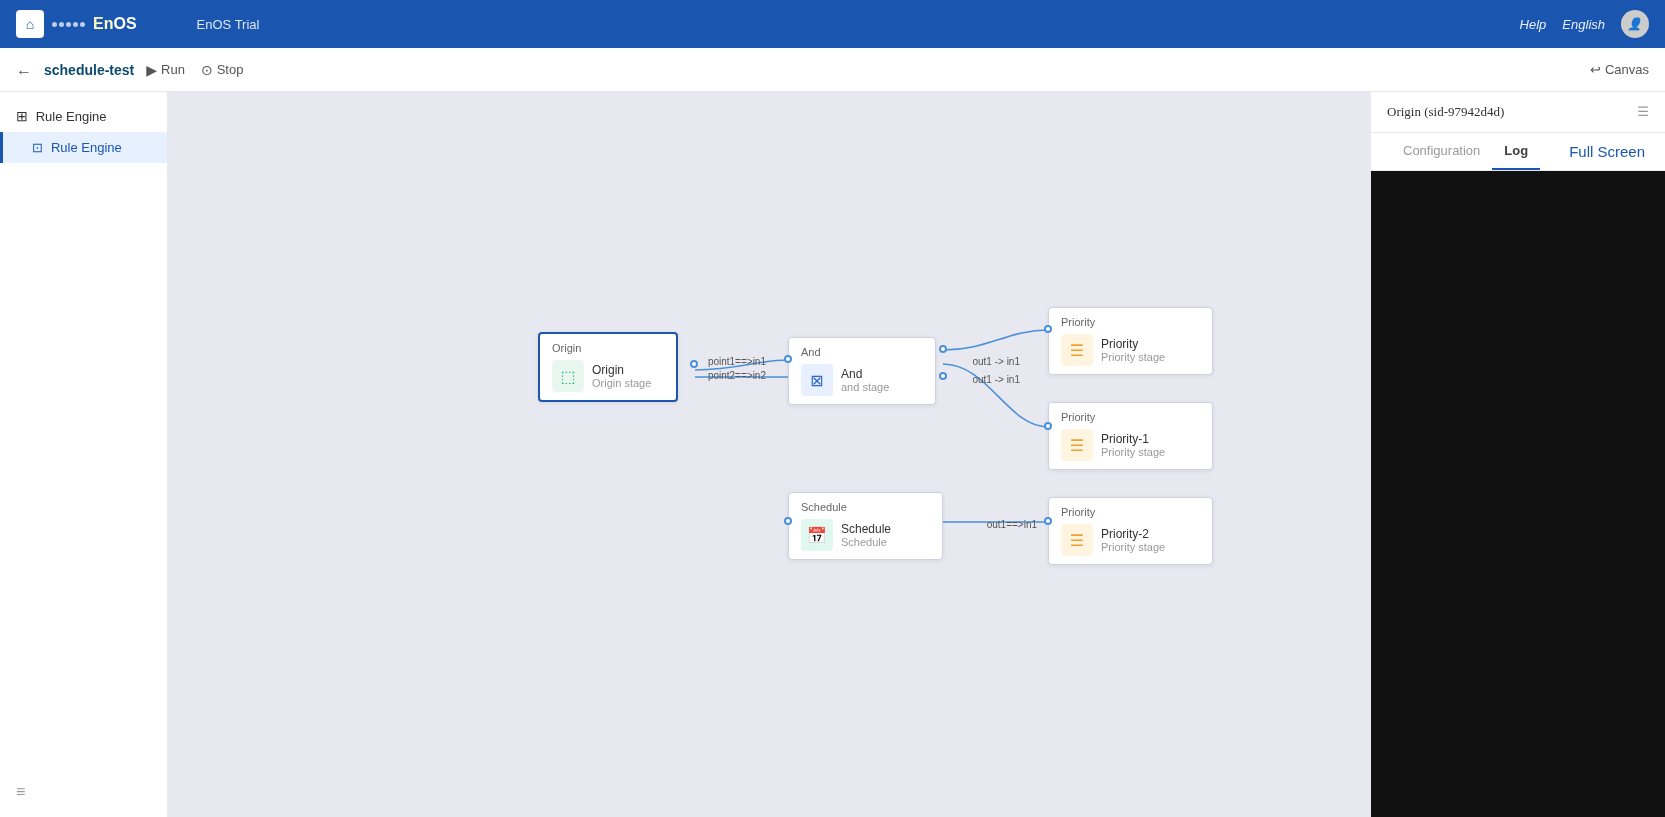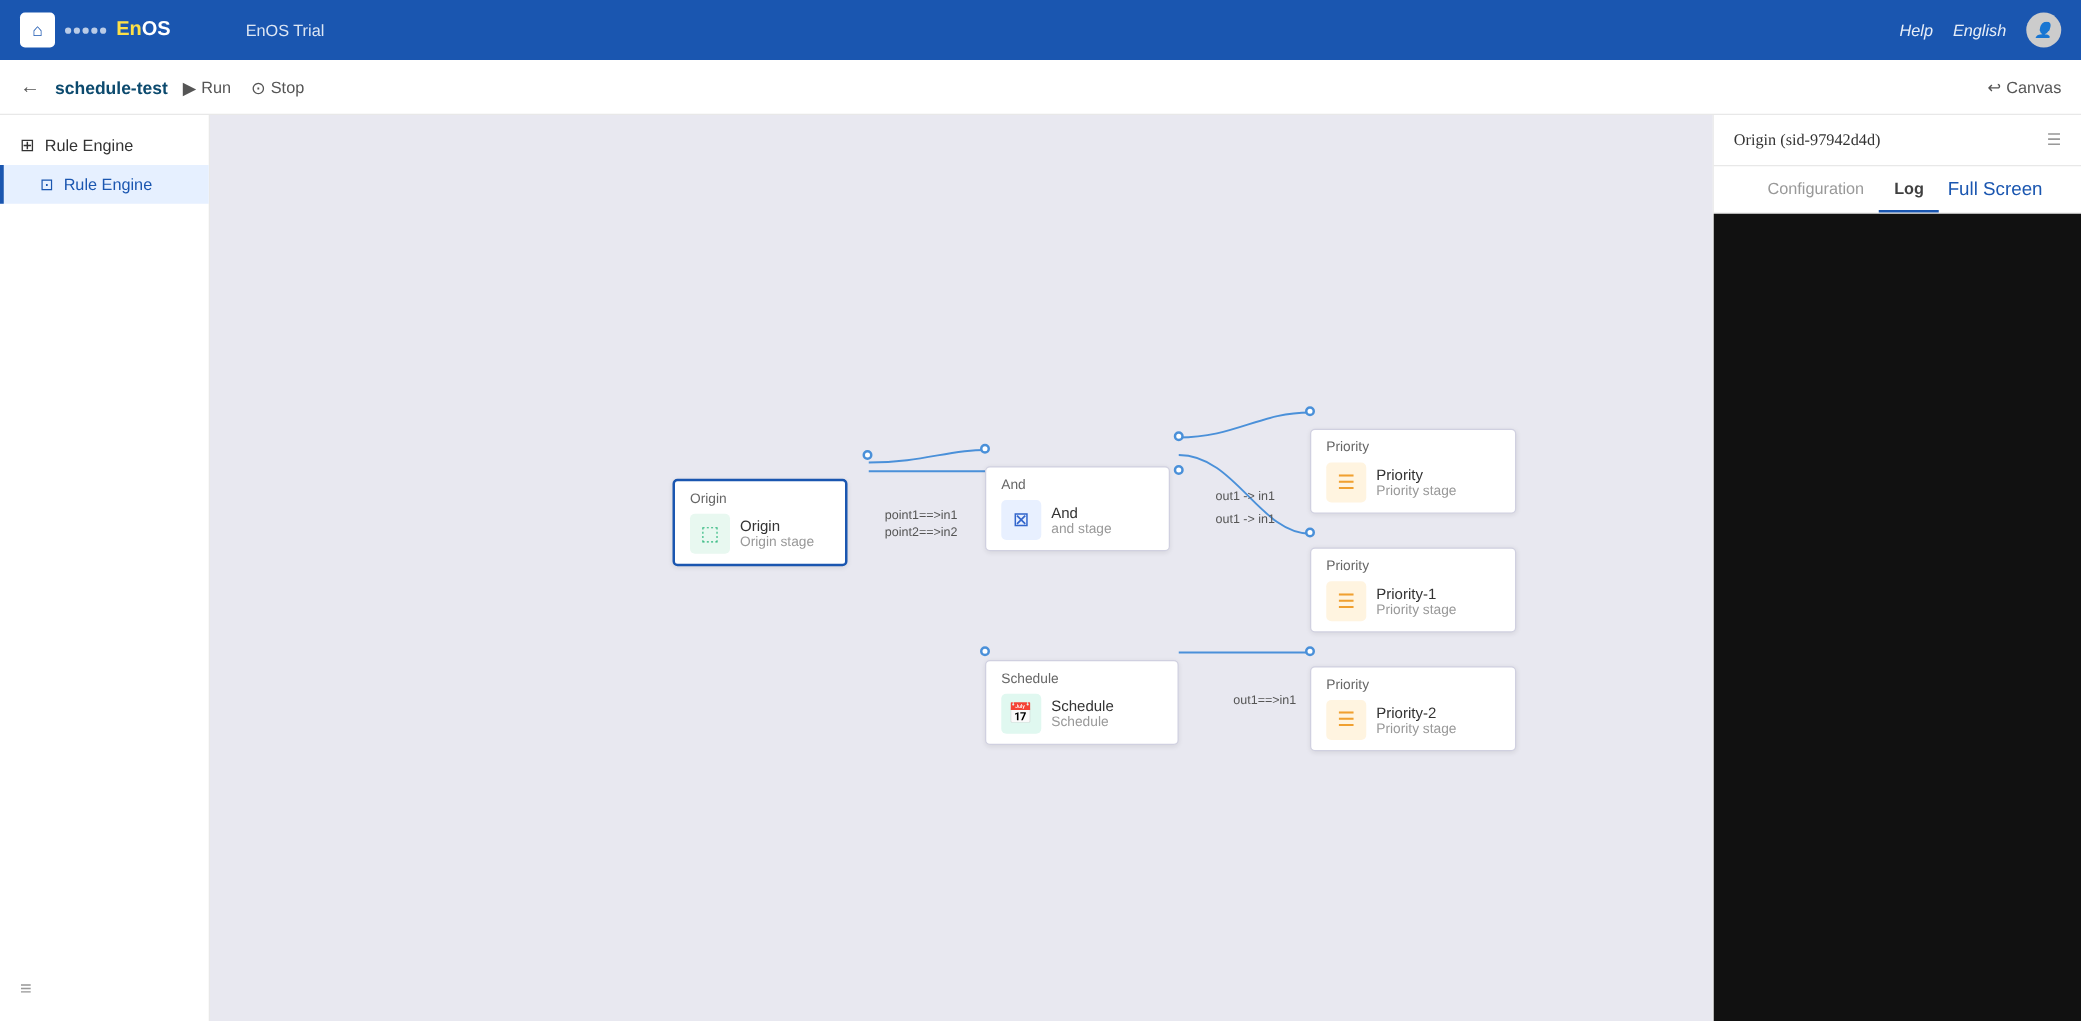--- a/index.html
+++ b/index.html
@@ -18,21 +18,21 @@
     .top-nav-left { display: flex; align-items: center; gap: 12px; }
     .top-nav-logo { display: flex; align-items: center; gap: 8px; }
     .logo-icon {
       width: 28px; height: 28px; background: white; border-radius: 4px;
       display: flex; align-items: center; justify-content: center;
       color: #1a56b0; font-weight: bold; font-size: 14px;
     }
     .logo-dots { display: flex; gap: 2px; align-items: center; }
     .logo-dot { width: 5px; height: 5px; background: rgba(255,255,255,0.7); border-radius: 50%; }
     .logo-text { font-size: 16px; font-weight: 600; color: white; }
-    .logo-en { color: #fde047; }
+    .logo-en { color: #fef9c3; }
     .top-nav-right { display: flex; align-items: center; gap: 16px; font-size: 13px; color: rgba(255,255,255,0.9); font-style: italic; }
     .top-nav-right span { cursor: pointer; }
     .avatar { width: 28px; height: 28px; background: #ccc; border-radius: 50%; display: flex; align-items: center; justify-content: center; font-size: 12px; color: #555; }
 
     
     .rule-header {
       height: 44px;
       background: white;
       border-bottom: 1px solid #e8e8e8;
       display: flex;
@@ -103,21 +103,21 @@
       border-bottom: 1px solid #e8e8e8;
       display: flex;
       align-items: center;
       justify-content: space-between;
       font-family: Liberation Serif, serif;
     }
     .right-panel-title { font-size: 13px; font-weight: 500; color: #333; }
     .right-panel-menu { color: #999; cursor: pointer; }
     .right-panel-tabs {
       display: flex;
-      padding: 0 31px;
+      padding: 0 20px;
       border-bottom: 1px solid #e8e8e8;
       align-items: center;
       justify-content: space-between;
     }
     .tab-group { display: flex; }
     .tab {
       padding: 10px 12px;
       font-size: 13px;
       color: #999;
       cursor: pointer;
@@ -136,21 +136,20 @@
 
     
     .flow-node {
       position: absolute;
       background: white;
       border: 1px solid #d0d0e0;
       border-radius: 4px;
       padding: 8px 12px;
       min-width: 140px;
       box-shadow: 0 1px 4px rgba(0,0,0,0.08);
-      margin-top: 36px;
     }
     .flow-node.selected { border-color: #1a56b0; border-width: 2px; }
     .flow-node-title {
       font-size: 11px;
       color: #666;
       margin-bottom: 6px;
       font-weight: 500;
     }
     .flow-node-content {
       display: flex;
@@ -259,21 +258,21 @@
 
       <path d="M 527 285 C 570 285 590 285 620 285" stroke="#4a90d9" stroke-width="1.5" fill="none"></path>
 
       <path d="M 775 258 C 820 258 840 238 880 238" stroke="#4a90d9" stroke-width="1.5" fill="none"></path>
 
       <path d="M 775 272 C 820 272 840 335 880 335" stroke="#4a90d9" stroke-width="1.5" fill="none"></path>
 
       <path d="M 775 430 C 830 430 850 430 880 430" stroke="#4a90d9" stroke-width="1.5" fill="none"></path>
     </svg>
 
-    <div class="flow-node selected" style="left:370px; top:255px; width:127px;">
+    <div class="flow-node selected" style="left:370px; top:240px; width:127px;">
       <div class="flow-node-title">Origin</div>
       <div class="flow-node-content">
         <div class="node-icon green">⬚</div>
         <div class="node-info">
           <span class="node-name">Origin</span>
           <span class="node-stage">Origin stage</span>
         </div>
       </div>
 
       <div style="position:absolute; right:-90px; top:22px; font-size:10px; color:#555; white-space:nowrap;">point1==&gt;in1</div>

